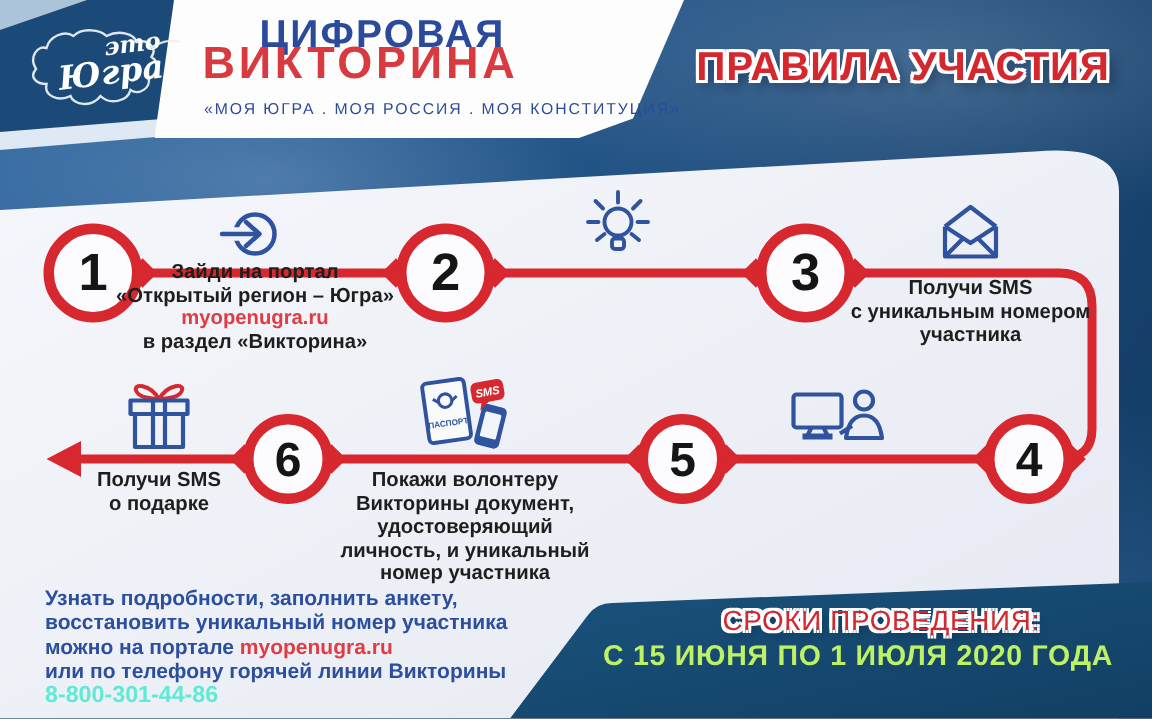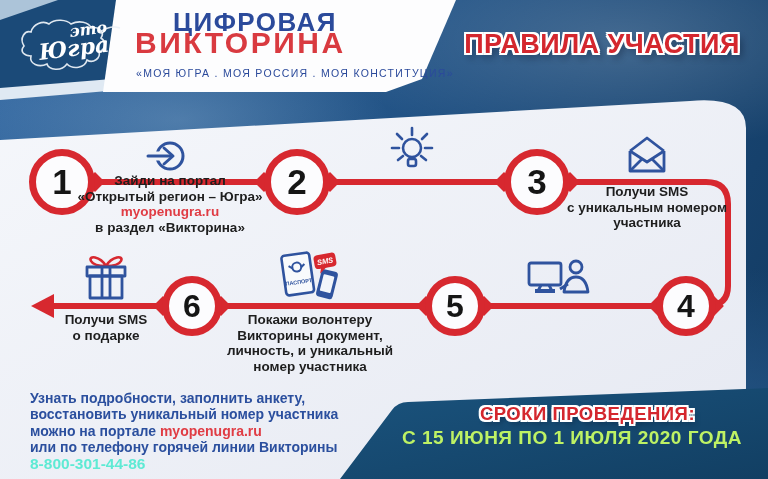--- a/index.html
+++ b/index.html
@@ -40,21 +40,21 @@
   .c-small{width:46px;height:46px;font-size:32px;}
   
   .steptext{z-index:4;text-align:center;font-size:13.5px;font-weight:700;color:#1e1e1e;line-height:15.6px;}
   .steptext .red{color:#e03c44;}
   .icon{z-index:4;}
   
   .footer{left:30px;top:390px;z-index:4;font-size:14px;font-weight:700;color:#2b4f9e;line-height:16.4px;}
   .footer .red{color:#e03c44;}
   .footer .phone{font-size:15.5px;color:#5eead4;}
   
-  .panel-title{left:420px;top:403px;width:335px;text-align:center;z-index:4;font-size:18.5px;font-weight:700;
+  .panel-title{left:420px;top:403px;width:335px;text-align:center;z-index:4;font-size:18.5px;font-weight:400;
     letter-spacing:.5px;color:#d4272e;
     text-shadow:-2px -2px 0 #fff,2px -2px 0 #fff,-2px 2px 0 #fff,2px 2px 0 #fff,0 -2px 0 #fff,0 2px 0 #fff,-2px 0 0 #fff,2px 0 0 #fff,3px 4px 5px rgba(0,10,30,.4);}
   .panel-dates{left:388px;top:427px;width:368px;text-align:center;z-index:4;font-size:19px;font-weight:700;
     letter-spacing:.5px;color:#bef264;}
   .logo-svg{left:12px;top:10px;z-index:3;}
 </style>
 </head>
 <body>
 
 <div id="poster">
@@ -202,20 +202,21 @@
     <div>в раздел «Викторина»</div>
   </div>
   <div class="abs steptext" style="left:540px;top:184px;width:214px;">
     <div>Получи SMS</div>
     <div>с уникальным номером</div>
     <div>участника</div>
   </div>
   <div class="abs steptext" style="left:203px;top:312px;width:214px;">
     <div>Покажи волонтеру</div>
     <div>Викторины документ,</div>
+    <div>удостоверяющий</div>
     <div>личность, и уникальный</div>
     <div>номер участника</div>
   </div>
   <div class="abs steptext" style="left:38px;top:312px;width:136px;">
     <div>Получи SMS</div>
     <div>о подарке</div>
   </div>
 
   <div class="abs footer">
     <div>Узнать подробности, заполнить анкету,</div>

